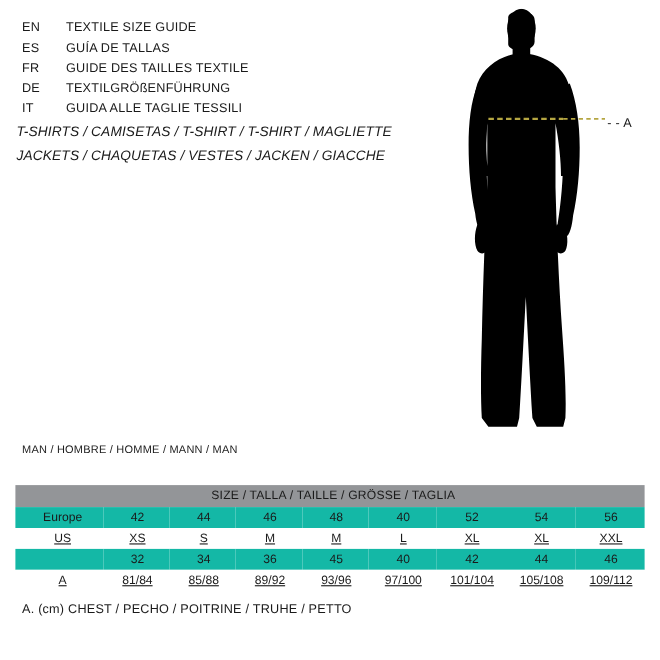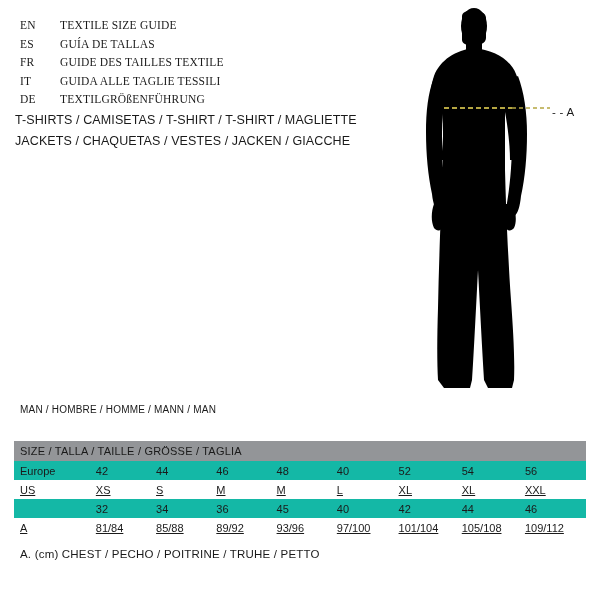--- a/index.html
+++ b/index.html
@@ -29,37 +29,37 @@
     top: 16px;
     width: 380px;
   }
   .lang-row {
     display: flex;
     align-items: flex-end;
     font-size: 11.5px;
     letter-spacing: 0.2px;
     line-height: 18.5px;
     white-space: nowrap;
-    font-family: Liberation Serif, serif;
   }
   .lang-code {
     width: 40px;
     flex: 0 0 40px;
     font-weight: normal;
   }
   .lang-text {
     flex: 1 1 auto;
   }
 
   
   .cat-block {
     position: absolute;
     left: 15px;
     top: 110px;
     width: 420px;
+    font-style: italic;
   }
   .cat-line {
     font-size: 12.5px;
     line-height: 21px;
     letter-spacing: 0.1px;
     white-space: nowrap;
   }
 
   
   .figure {
@@ -96,21 +96,21 @@
     left: 14px;
     top: 441px;
     width: 572px;
     border-collapse: collapse;
     font-size: 11px;
   }
   table.sizes th,
   table.sizes td {
     padding: 0;
     height: 19px;
-    text-align: left;
+    text-align: center;
     font-weight: normal;
     vertical-align: middle;
   }
   table.sizes thead th {
     background: #939598;
     color: #1a1a1a;
     font-size: 11px;
     letter-spacing: 0.2px;
     padding-left: 6px;
     height: 20px;
@@ -152,26 +152,26 @@
     </div>
     <div class="lang-row">
       <span class="lang-code">ES</span>
       <span class="lang-text">GUÍA DE TALLAS</span>
     </div>
     <div class="lang-row">
       <span class="lang-code">FR</span>
       <span class="lang-text">GUIDE DES TAILLES TEXTILE</span>
     </div>
     <div class="lang-row">
+      <span class="lang-code">DE</span>
+      <span class="lang-text">TEXTILGRÖßENFÜHRUNG</span>
+    </div>
+    <div class="lang-row">
       <span class="lang-code">IT</span>
       <span class="lang-text">GUIDA ALLE TAGLIE TESSILI</span>
-    </div>
-    <div class="lang-row">
-      <span class="lang-code">DE</span>
-      <span class="lang-text">TEXTILGRÖßENFÜHRUNG</span>
     </div>
   </div>
 
   <div class="cat-block">
     <div class="cat-line">T-SHIRTS / CAMISETAS / T-SHIRT / T-SHIRT / MAGLIETTE</div>
     <div class="cat-line">JACKETS / CHAQUETAS / VESTES / JACKEN / GIACCHE</div>
   </div>
 
   <div class="figure">
     <svg width="190" height="390" viewBox="0 0 190 390" xmlns="http://www.w3.org/2000/svg">

